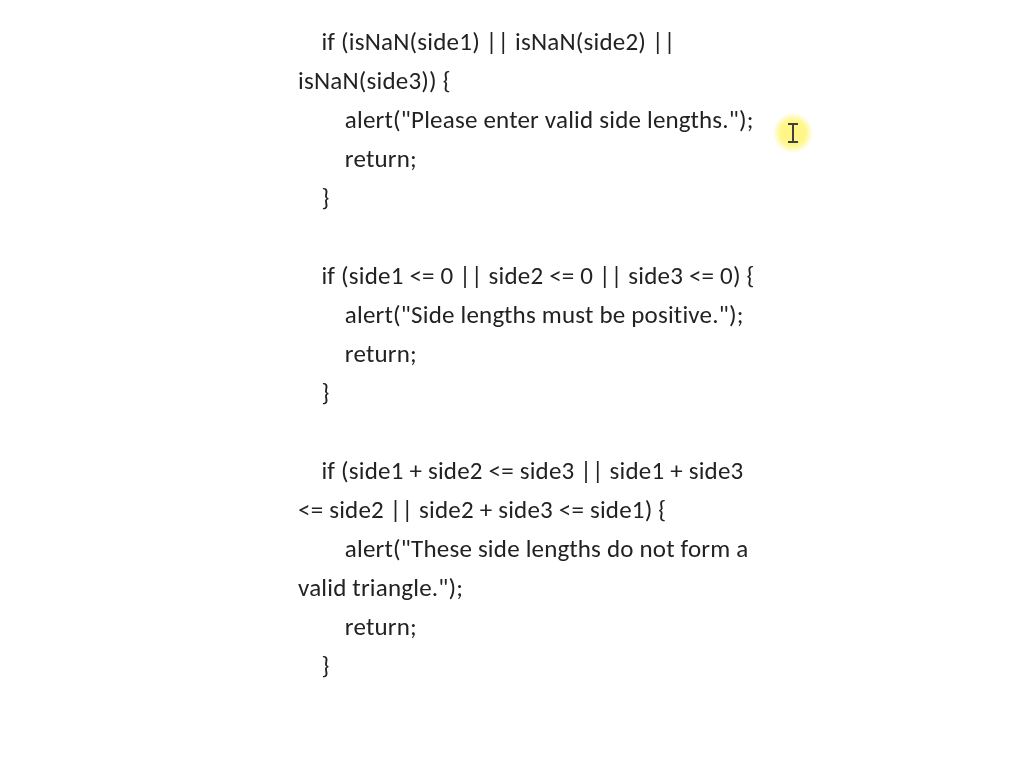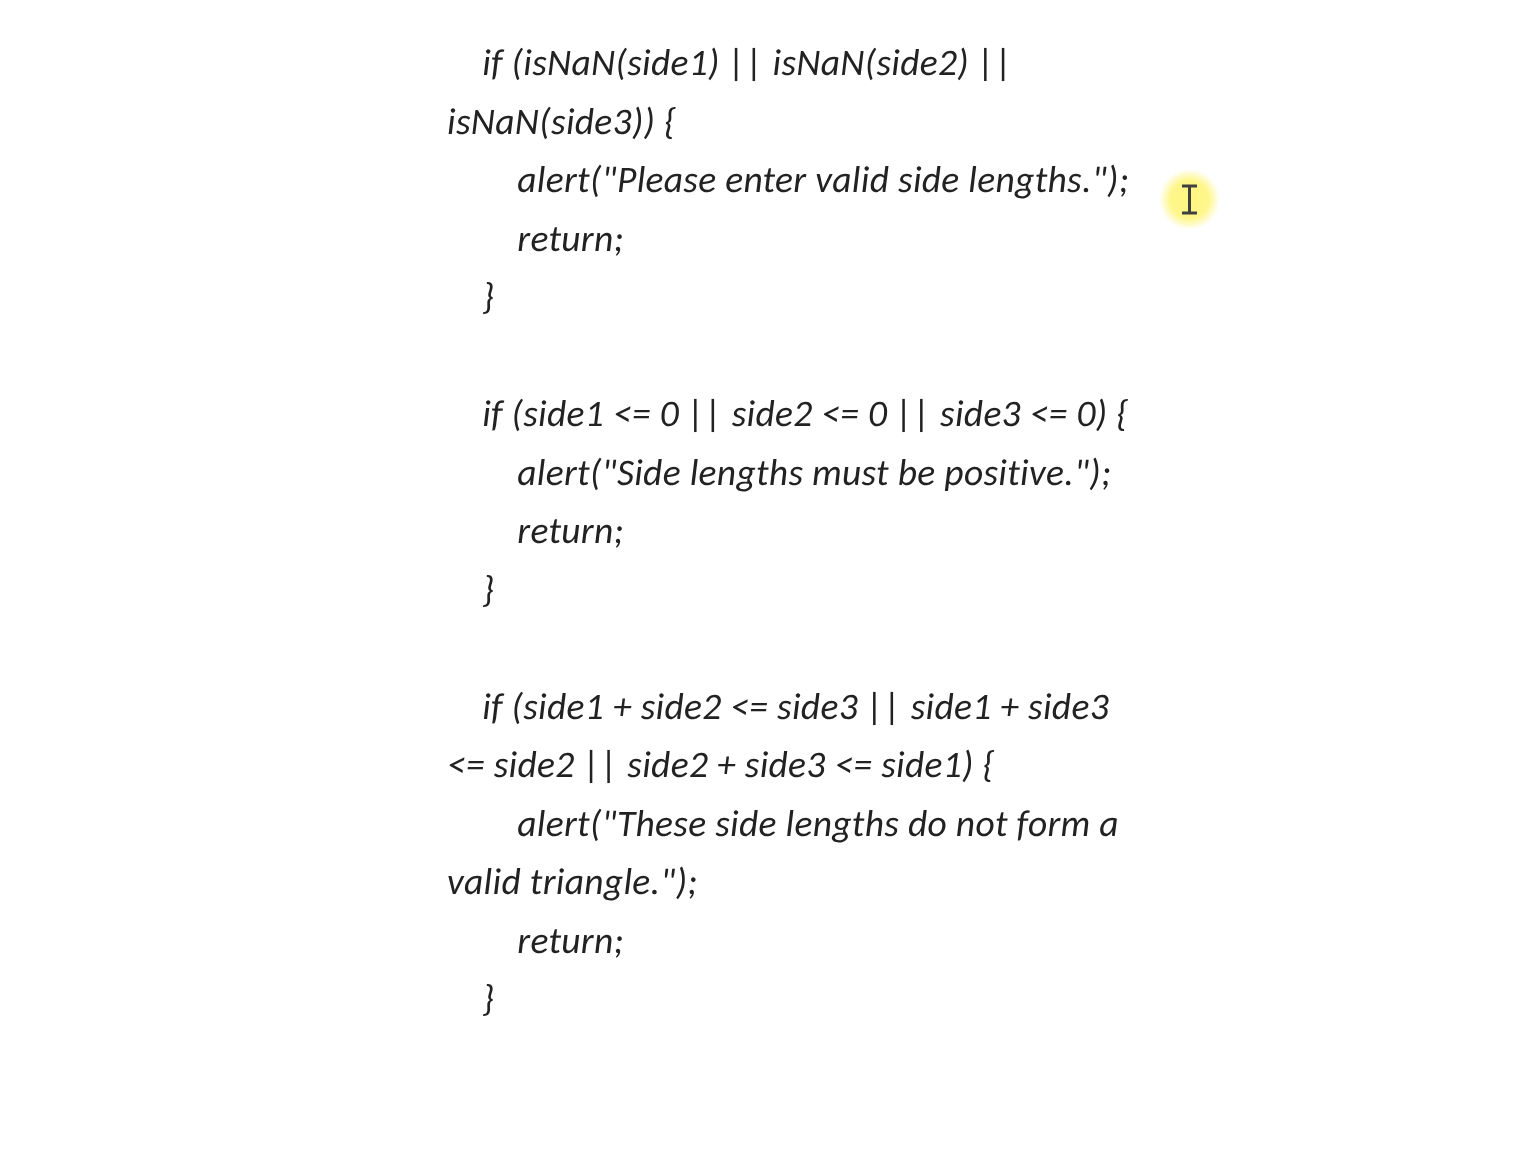--- a/index.html
+++ b/index.html
@@ -16,21 +16,20 @@
     left: 298px;
     top: 22px;
     width: 470px;
     font-family: Calibri, "Segoe UI", Arial, sans-serif;
     font-size: 25px;
     line-height: 1.56;
     color: #222222;
     white-space: pre-wrap;
     word-wrap: break-word;
     letter-spacing: 0.2px;
-    font-style: italic;
   }
   .cursor-highlight {
     position: absolute;
     width: 40px;
     height: 40px;
     border-radius: 50%;
     background: radial-gradient(circle, rgba(255,245,120,0.95) 0%, rgba(255,245,120,0.85) 45%, rgba(255,245,120,0.0) 72%);
     pointer-events: none;
   }
   .ibeam {

